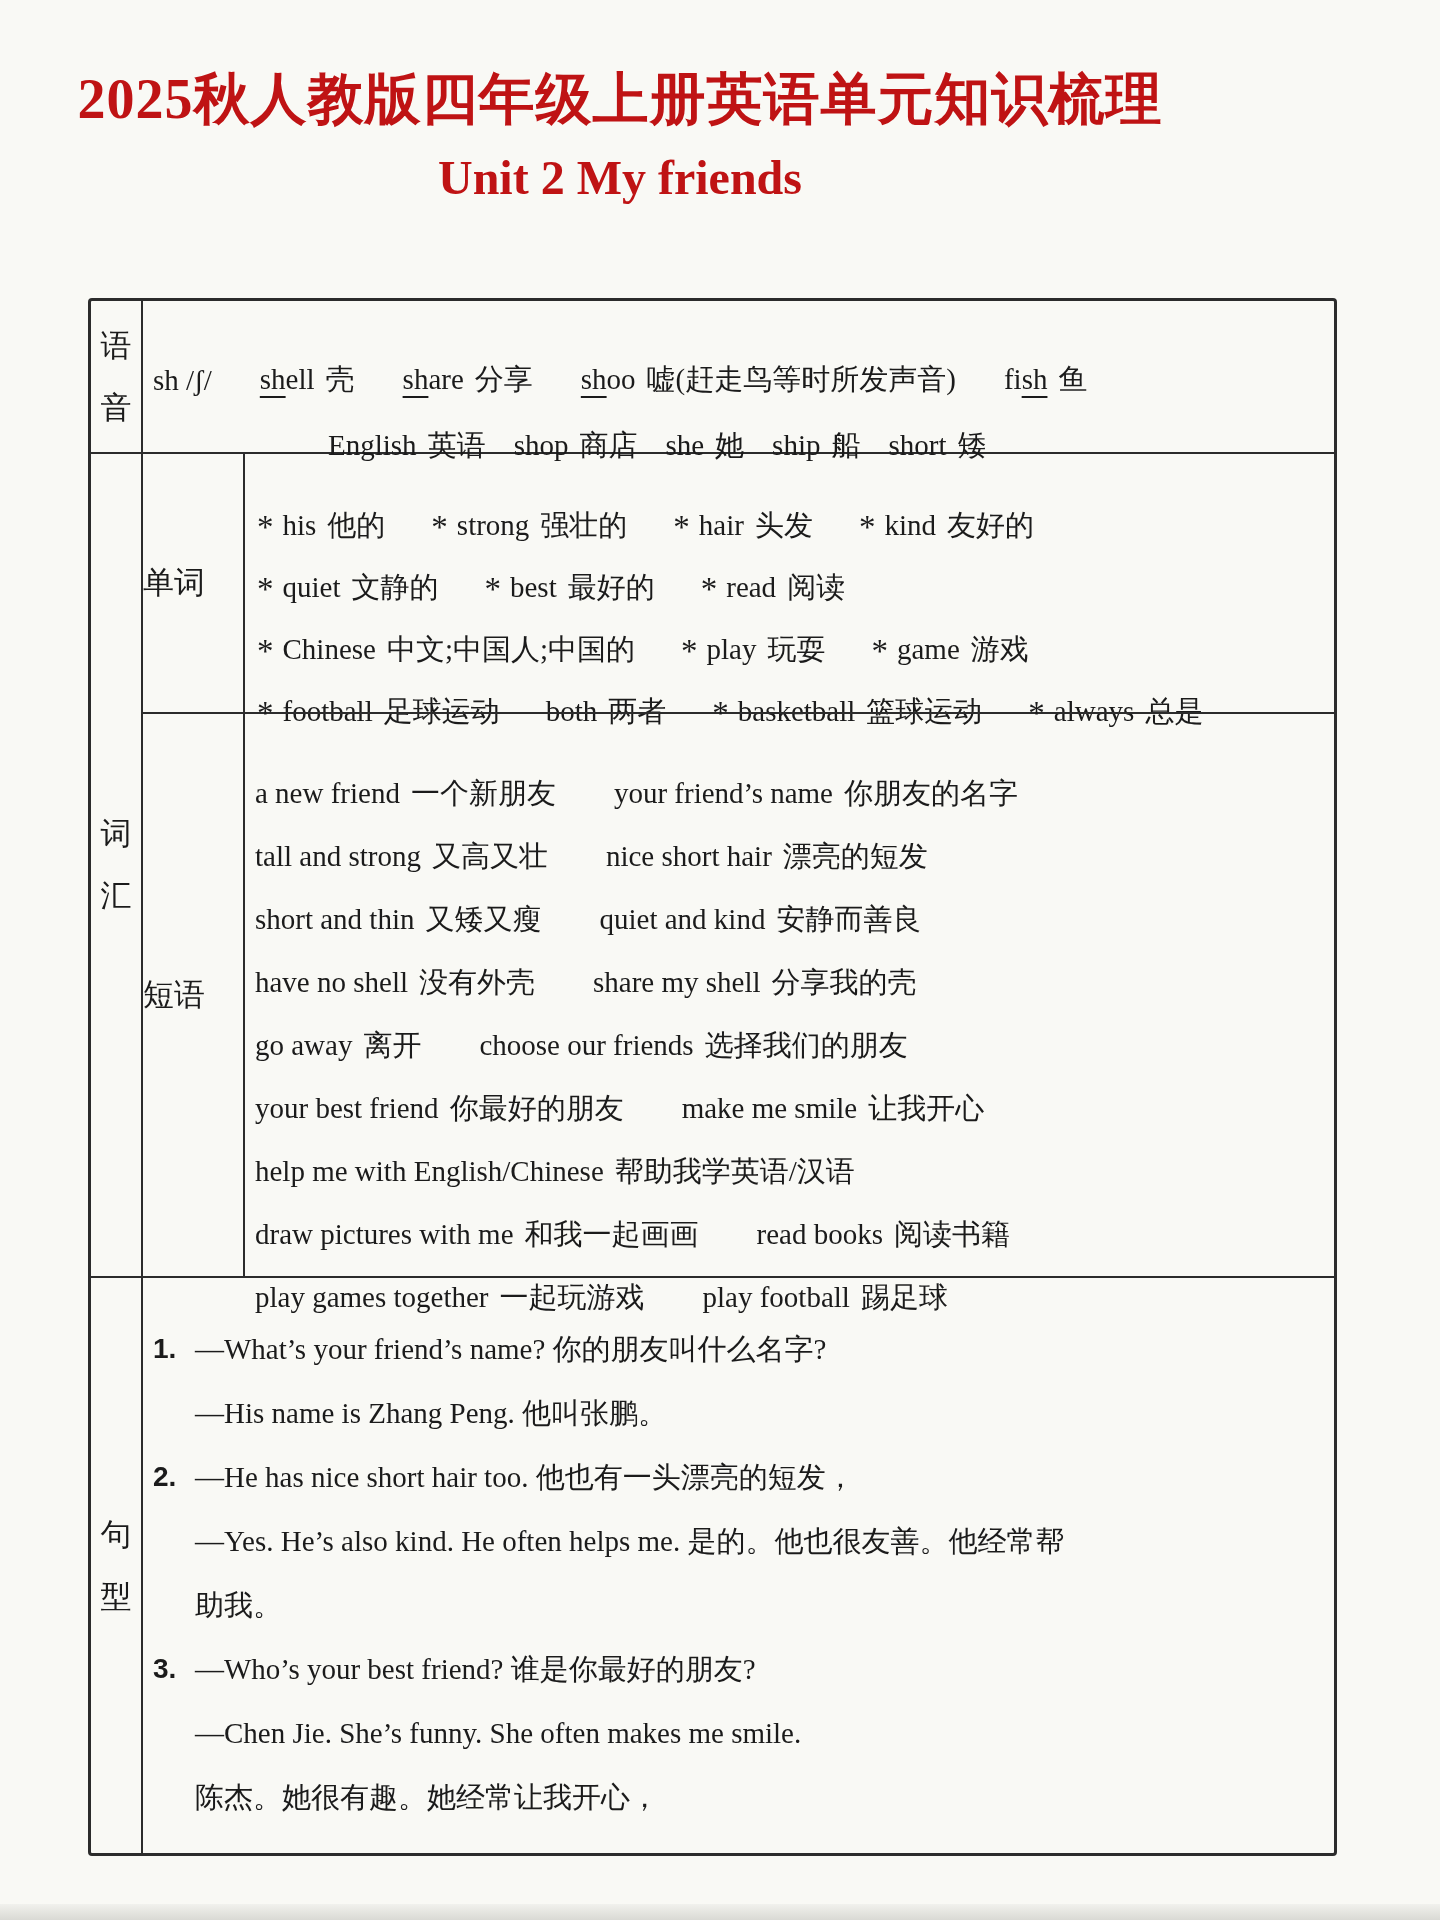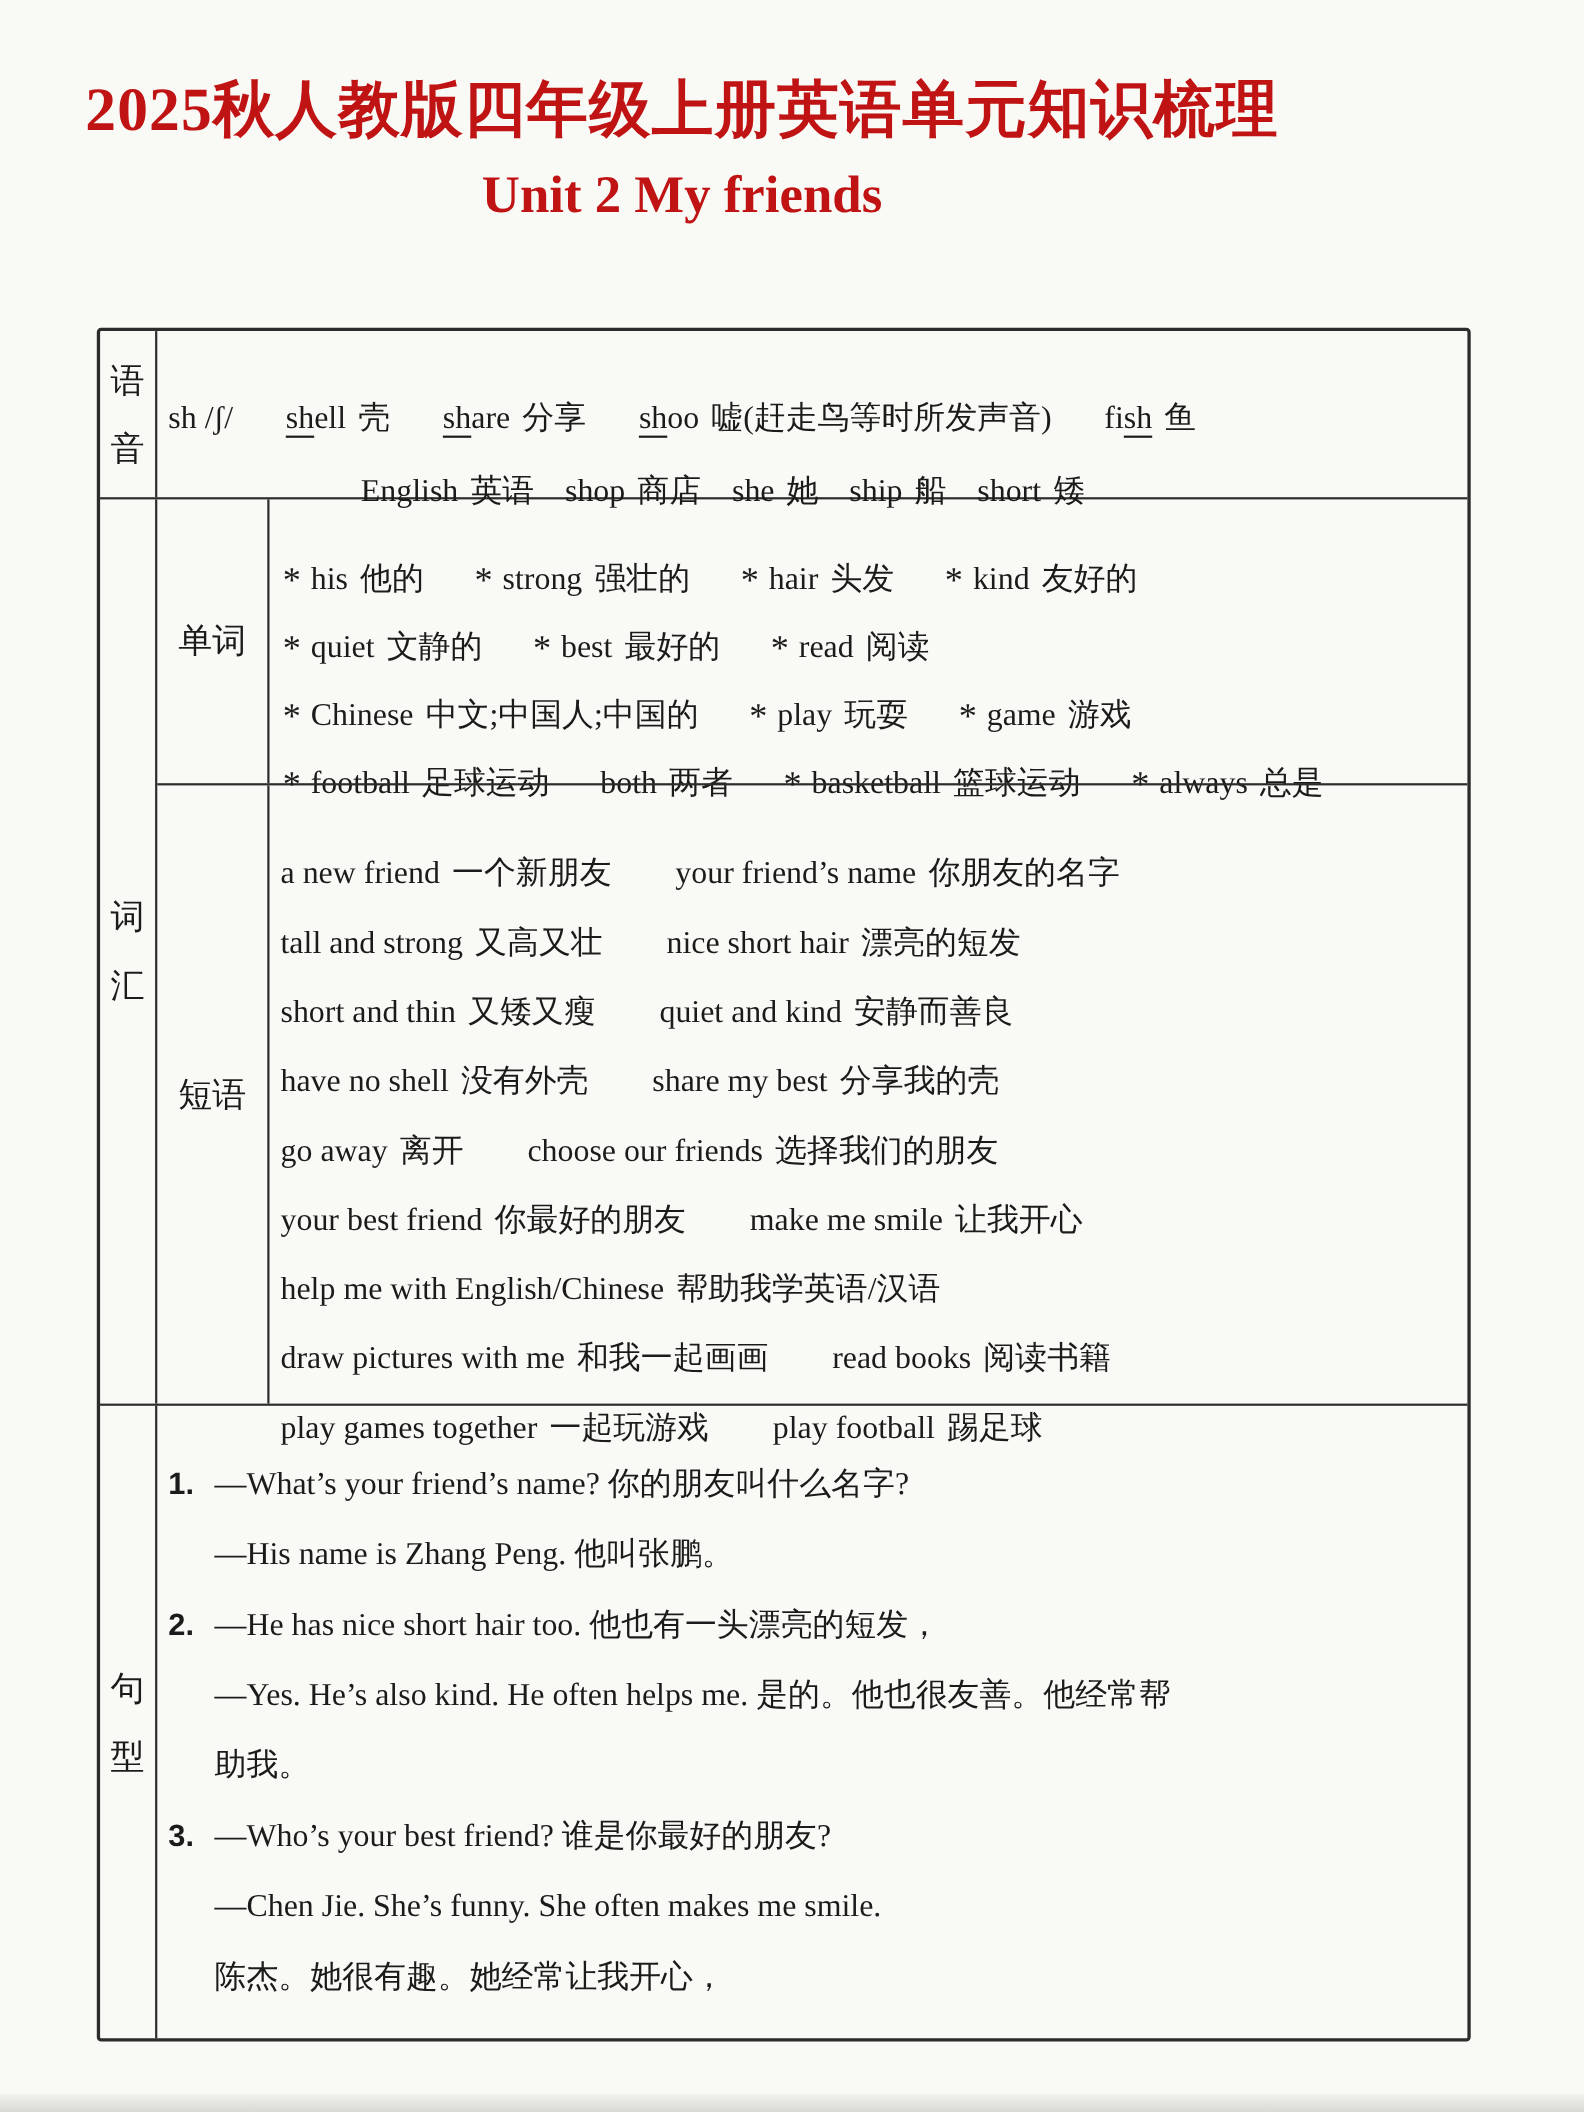--- a/index.html
+++ b/index.html
@@ -35,21 +35,21 @@
   .v-label span { display:block; width:33px; text-align:center; word-break:break-all; line-height:62px; }
   .row-phonics { height:151px; }
   .row-sentences { height:577px; }
   .vocab-right { flex:1; display:flex; flex-direction:column; }
   .sub-row { display:flex; box-sizing:border-box; }
   .sub-row + .sub-row { border-top:2.5px solid #2c2c2c; }
   .sub-row.words { height:258px; }
   .sub-row.phrases { height:564px; }
   .sub-label {
     flex:0 0 100px; border-right:2.5px solid #2c2c2c;
-    display:flex; align-items:center; justify-content:center;
+    display:flex; align-items:center; 
     font-size:31px;
   }
   .cell { flex:1; min-width:0;margin-top:36px; }
   
   .phonics-content { padding:10px 8px 0 10px; font-size:29px; }
   .phon-line { height:66px; display:flex; align-items:center; column-gap:48px; white-space:nowrap; }
   .phon-line.indent { padding-left:175px; column-gap:28px; }
   .pair .cn { margin-left:11px; }
   .pair u { text-decoration:underline; text-underline-offset:7px; text-decoration-thickness:2px; }
   
@@ -146,21 +146,21 @@
               <div class="phrase-line">
                 <span class="pair"><span class="en">tall and strong</span><span class="cn">又高又壮</span></span>
                 <span class="pair"><span class="en">nice short hair</span><span class="cn">漂亮的短发</span></span>
               </div>
               <div class="phrase-line">
                 <span class="pair"><span class="en">short and thin</span><span class="cn">又矮又瘦</span></span>
                 <span class="pair"><span class="en">quiet and kind</span><span class="cn">安静而善良</span></span>
               </div>
               <div class="phrase-line">
                 <span class="pair"><span class="en">have no shell</span><span class="cn">没有外壳</span></span>
-                <span class="pair"><span class="en">share my best</span><span class="cn">分享我的壳</span></span>
+                <span class="pair"><span class="en">share my shell</span><span class="cn">分享我的壳</span></span>
               </div>
               <div class="phrase-line">
                 <span class="pair"><span class="en">go away</span><span class="cn">离开</span></span>
                 <span class="pair"><span class="en">choose our friends</span><span class="cn">选择我们的朋友</span></span>
               </div>
               <div class="phrase-line">
                 <span class="pair"><span class="en">your best friend</span><span class="cn">你最好的朋友</span></span>
                 <span class="pair"><span class="en">make me smile</span><span class="cn">让我开心</span></span>
               </div>
               <div class="phrase-line">

